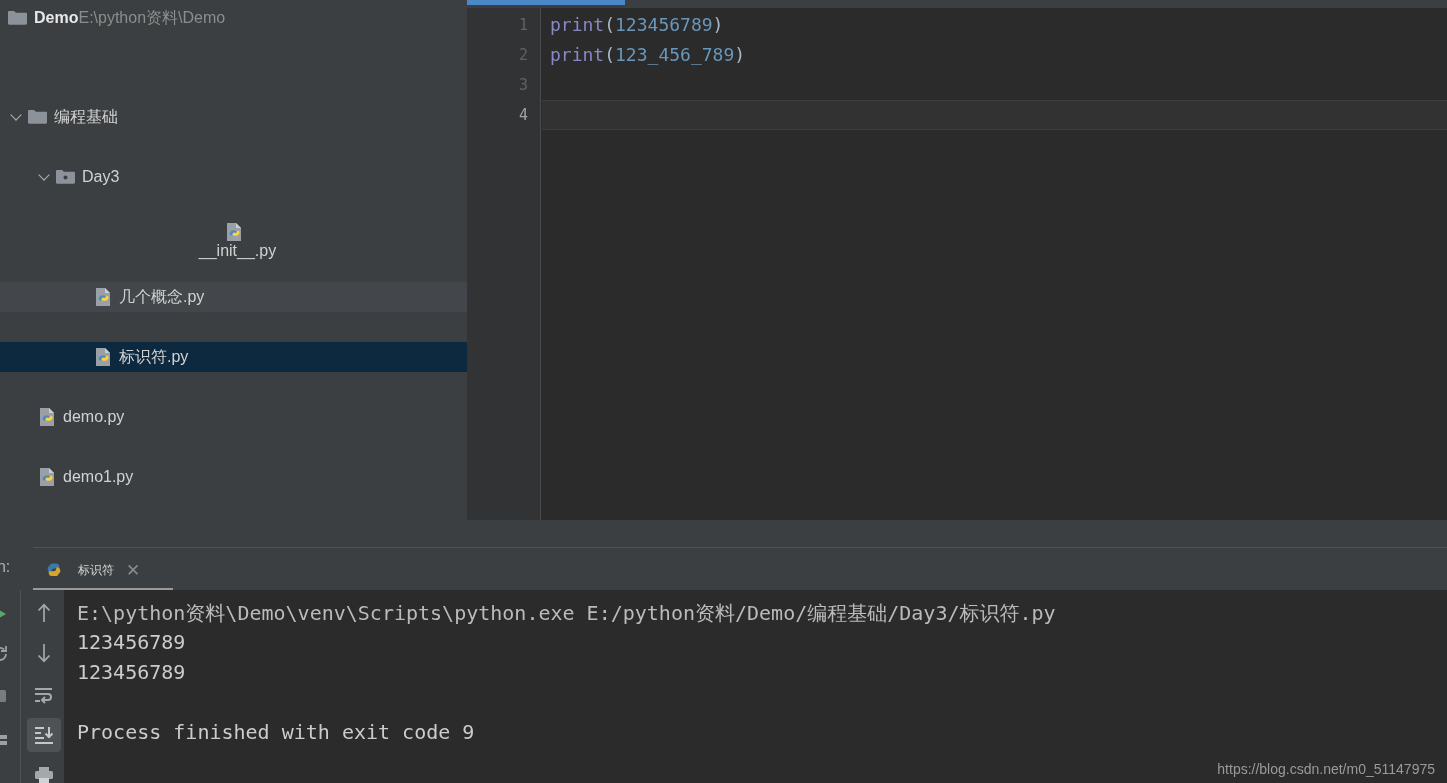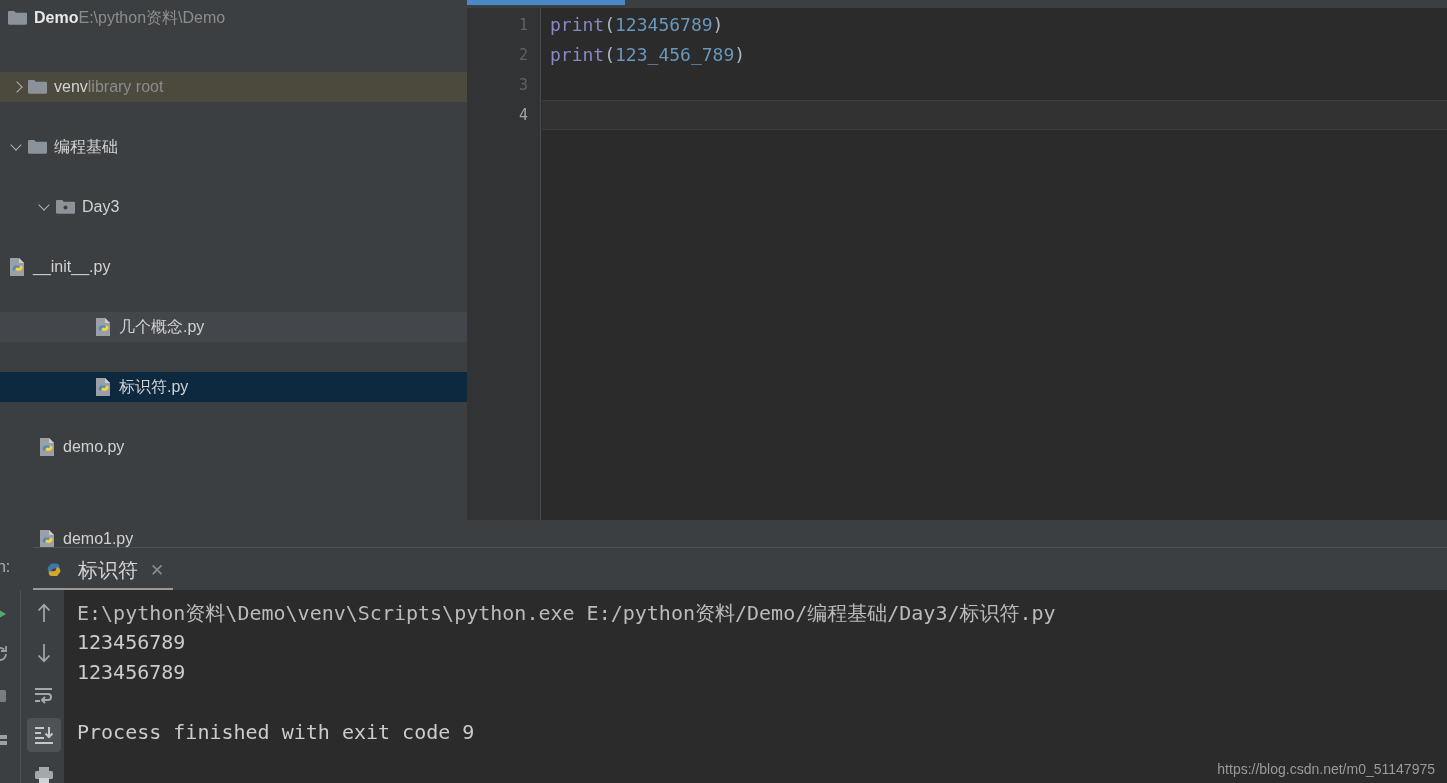--- a/index.html
+++ b/index.html
@@ -177,21 +177,21 @@
   #run-tab {
     position: absolute;
     left: 35px; top: 5px;
     height: 36px;
     display: flex;
     align-items: center;
     padding: 0 8px;
     white-space: nowrap;
   }
   #run-tab-title {
-    font-size: 20px;
+    font-size: 12px;
     color: #D4D4D4;
     margin-left: 6px;
   }
   #run-tab-close {
     margin-left: 12px;
     color: #8A8A8A;
     font-size: 17px;
     line-height: 1;
   }
   #run-tab-underline {
@@ -277,30 +277,20 @@
     <div class="tree-row" style="top:0;height:36px;padding-left:8px;">
       <span class="ico">
         <svg class="folder-ico" viewBox="0 0 19 16">
           <path d="M0 2.2c0-.7.5-1.2 1.2-1.2h5l1.6 1.8H17.8c.7 0 1.2.5 1.2 1.2V13.6c0 .7-.5 1.2-1.2 1.2H1.2C.5 14.8 0 14.3 0 13.6z" fill="#8C9299"></path>
         </svg>
       </span>
       <span class="label-main bold">Demo</span>
       <span class="label-sub">E:\python资料\Demo</span>
     </div>
 
-    <div class="tree-row hover-olive" style="top:36px;padding-left:8px;">
-      <span class="arrow right"></span>
-      <span class="ico">
-        <svg class="folder-ico" viewBox="0 0 19 16">
-          <path d="M0 2.2c0-.7.5-1.2 1.2-1.2h5l1.6 1.8H17.8c.7 0 1.2.5 1.2 1.2V13.6c0 .7-.5 1.2-1.2 1.2H1.2C.5 14.8 0 14.3 0 13.6z" fill="#8C9299"></path>
-        </svg>
-      </span>
-      <span class="label-main">venv</span>
-      <span class="label-sub">library root</span>
-    </div>
 
     <div class="tree-row" style="top:66px;padding-left:8px;">
       <span class="arrow down"></span>
       <span class="ico">
         <svg class="folder-ico" viewBox="0 0 19 16">
           <path d="M0 2.2c0-.7.5-1.2 1.2-1.2h5l1.6 1.8H17.8c.7 0 1.2.5 1.2 1.2V13.6c0 .7-.5 1.2-1.2 1.2H1.2C.5 14.8 0 14.3 0 13.6z" fill="#8C9299"></path>
         </svg>
       </span>
       <span class="label-main">编程基础</span>
     </div>
@@ -309,21 +299,21 @@
       <span class="arrow down"></span>
       <span class="ico">
         <svg class="folder-ico" viewBox="0 0 19 16">
           <path d="M0 2.2c0-.7.5-1.2 1.2-1.2h5l1.6 1.8H17.8c.7 0 1.2.5 1.2 1.2V13.6c0 .7-.5 1.2-1.2 1.2H1.2C.5 14.8 0 14.3 0 13.6z" fill="#8C9299"></path>
           <circle cx="9.5" cy="8.5" r="2" fill="#3C3F41"></circle>
         </svg>
       </span>
       <span class="label-main">Day3</span>
     </div>
 
-    <div class="tree-row" style="top:126px;">
+    <div class="tree-row" style="top:126px;flex-direction:column;">
       <span class="ico">
         <svg class="py-file-ico" viewBox="0 0 18 20">
           <path d="M2 1h9l5 5v13H2z" fill="#9AA0A6"></path>
           <path d="M11 1l5 5h-5z" fill="#C8CDD2"></path>
           <path d="M5.6 10.2c0-1 .8-1.6 2-1.6h2.1c1 0 1.7.6 1.7 1.5v1.4H8.6c-.9 0-1.6.6-1.6 1.4v.7H6c-.8 0-1.4-.8-1.4-1.8 0-1 .3-1.6 1-1.6z" fill="#4B8BBE"></path>
           <path d="M13.6 12.1c0 1-.8 1.6-2 1.6H9.5c-1 0-1.7-.6-1.7-1.5v-1.4h2.8c.9 0 1.6-.6 1.6-1.4v-.7h.9c.8 0 1.4.8 1.4 1.8 0 1-.3 1.6-.9 1.6z" fill="#FFD43B"></path>
         </svg>
       </span>
       <span class="label-main">__init__.py</span>
     </div>
@@ -357,21 +347,21 @@
         <svg class="py-file-ico" viewBox="0 0 18 20">
           <path d="M2 1h9l5 5v13H2z" fill="#9AA0A6"></path>
           <path d="M11 1l5 5h-5z" fill="#C8CDD2"></path>
           <path d="M5.6 10.2c0-1 .8-1.6 2-1.6h2.1c1 0 1.7.6 1.7 1.5v1.4H8.6c-.9 0-1.6.6-1.6 1.4v.7H6c-.8 0-1.4-.8-1.4-1.8 0-1 .3-1.6 1-1.6z" fill="#4B8BBE"></path>
           <path d="M13.6 12.1c0 1-.8 1.6-2 1.6H9.5c-1 0-1.7-.6-1.7-1.5v-1.4h2.8c.9 0 1.6-.6 1.6-1.4v-.7h.9c.8 0 1.4.8 1.4 1.8 0 1-.3 1.6-.9 1.6z" fill="#FFD43B"></path>
         </svg>
       </span>
       <span class="label-main">demo.py</span>
     </div>
 
-    <div class="tree-row" style="top:246px;padding-left:38px;margin-top:32px;">
+    <div class="tree-row" style="top:246px;padding-left:38px;">
       <span class="ico">
         <svg class="py-file-ico" viewBox="0 0 18 20">
           <path d="M2 1h9l5 5v13H2z" fill="#9AA0A6"></path>
           <path d="M11 1l5 5h-5z" fill="#C8CDD2"></path>
           <path d="M5.6 10.2c0-1 .8-1.6 2-1.6h2.1c1 0 1.7.6 1.7 1.5v1.4H8.6c-.9 0-1.6.6-1.6 1.4v.7H6c-.8 0-1.4-.8-1.4-1.8 0-1 .3-1.6 1-1.6z" fill="#4B8BBE"></path>
           <path d="M13.6 12.1c0 1-.8 1.6-2 1.6H9.5c-1 0-1.7-.6-1.7-1.5v-1.4h2.8c.9 0 1.6-.6 1.6-1.4v-.7h.9c.8 0 1.4.8 1.4 1.8 0 1-.3 1.6-.9 1.6z" fill="#FFD43B"></path>
         </svg>
       </span>
       <span class="label-main">demo1.py</span>
     </div>

